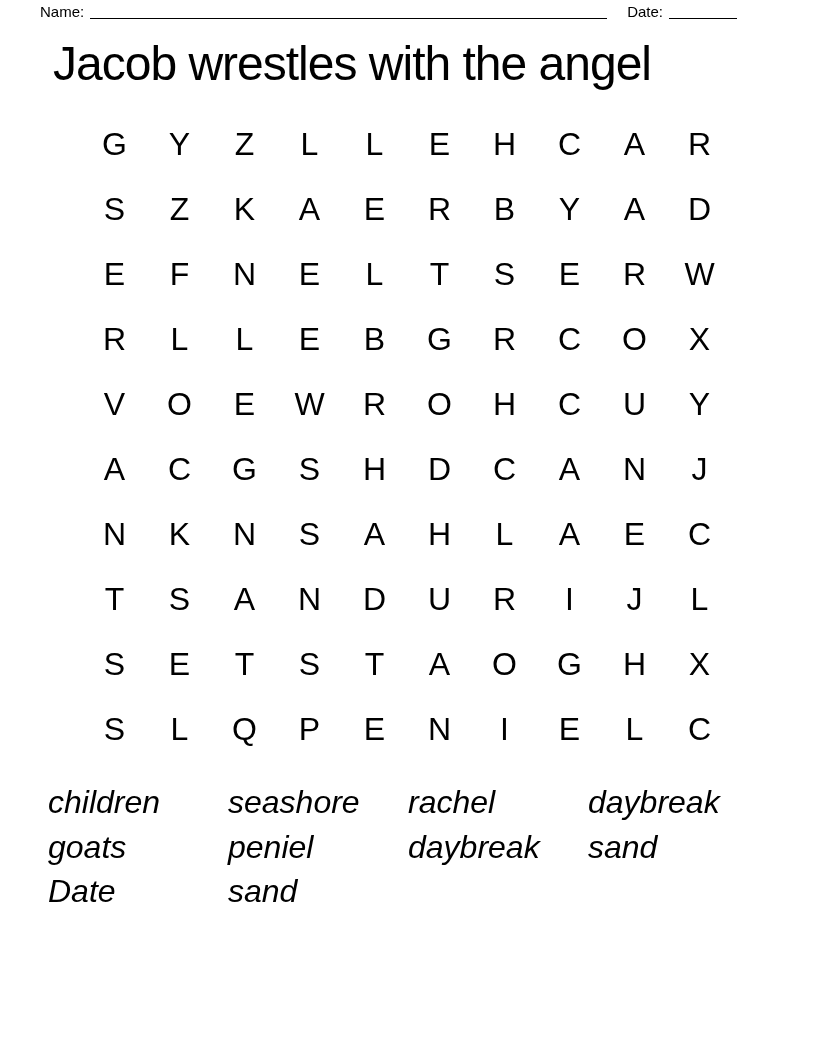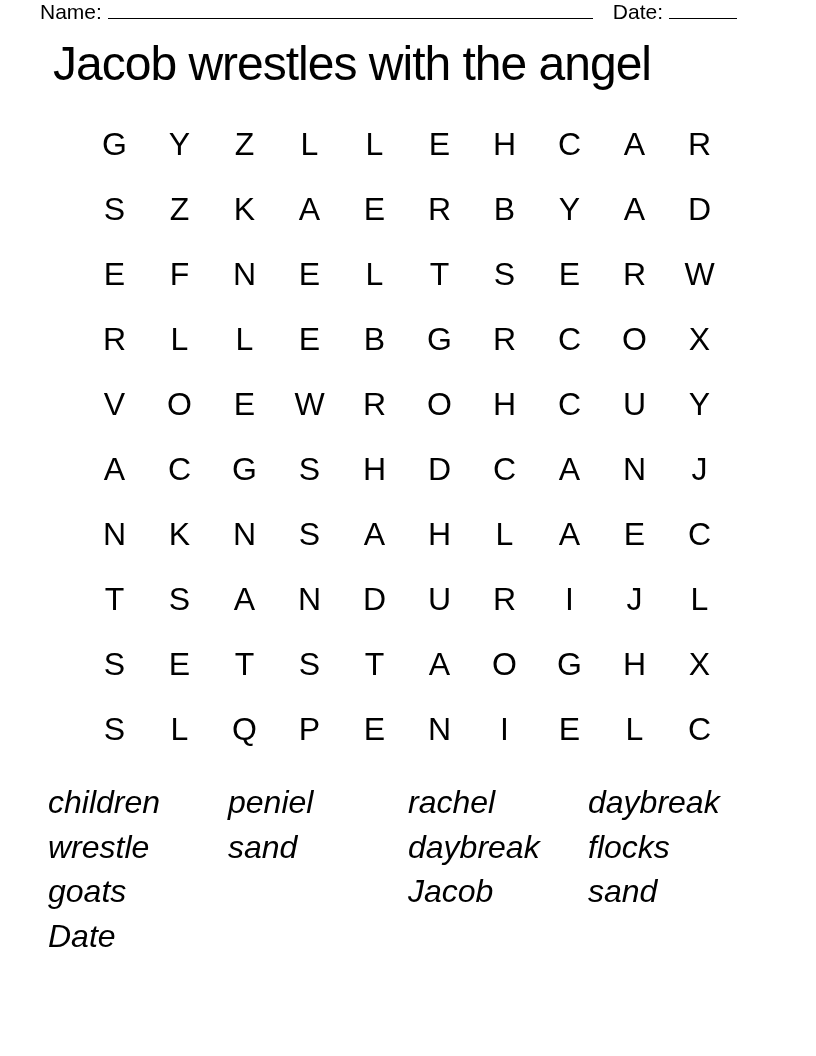--- a/index.html
+++ b/index.html
@@ -17,21 +17,21 @@
   }
 
   
   .header {
     position: absolute;
     top: 4px;
     left: 40px;
     right: 79px;
     display: flex;
     align-items: flex-end;
-    font-size: 21px;
+    font-size: 15px;
     line-height: 16px;
   }
   .header .label {
     white-space: nowrap;
     padding-bottom: 2px;
   }
   .fill-line {
     flex: 1 1 auto;
     border-bottom: 1.5px solid #000000;
     height: 14px;
@@ -209,31 +209,29 @@
     <div class="cell">N</div>
     <div class="cell">I</div>
     <div class="cell">E</div>
     <div class="cell">L</div>
     <div class="cell">C</div>
   </div>
 
 <div class="word-list">
     <div class="word-col">
       <div class="word">children</div>
-      <div class="word">wrestle</div>
       <div class="word">goats</div>
       <div class="word">Date</div>
     </div>
     <div class="word-col">
+      <div class="word">seashore</div>
       <div class="word">peniel</div>
       <div class="word">sand</div>
     </div>
     <div class="word-col">
       <div class="word">rachel</div>
       <div class="word">daybreak</div>
-      <div class="word">Jacob</div>
     </div>
     <div class="word-col">
       <div class="word">daybreak</div>
-      <div class="word">flocks</div>
       <div class="word">sand</div>
     </div>
   </div>
 
 </body></html>

